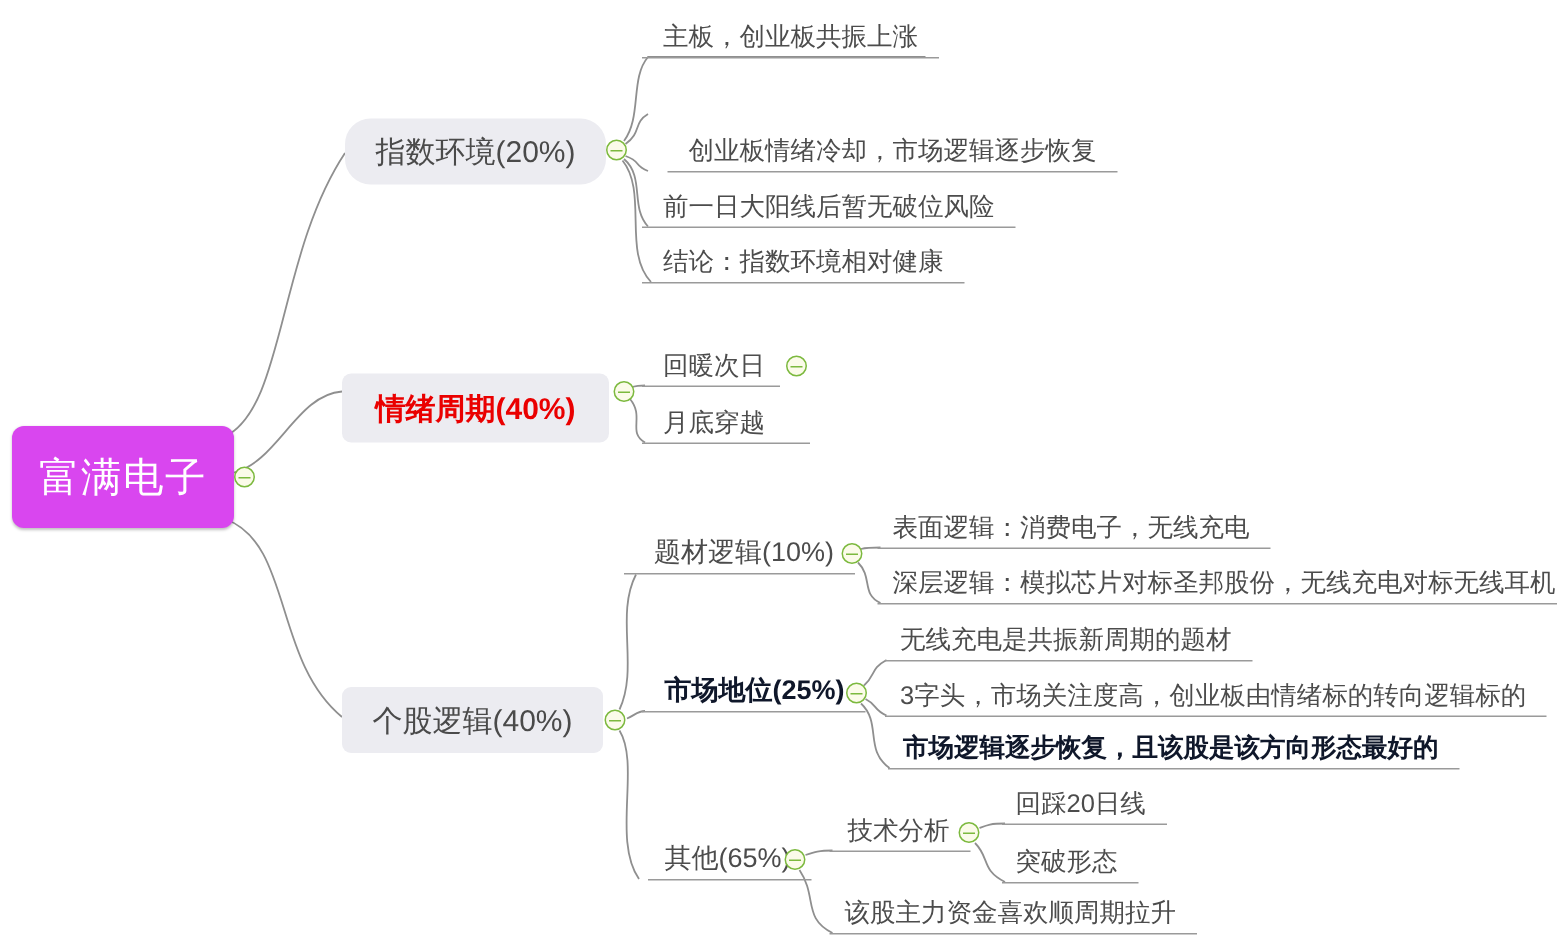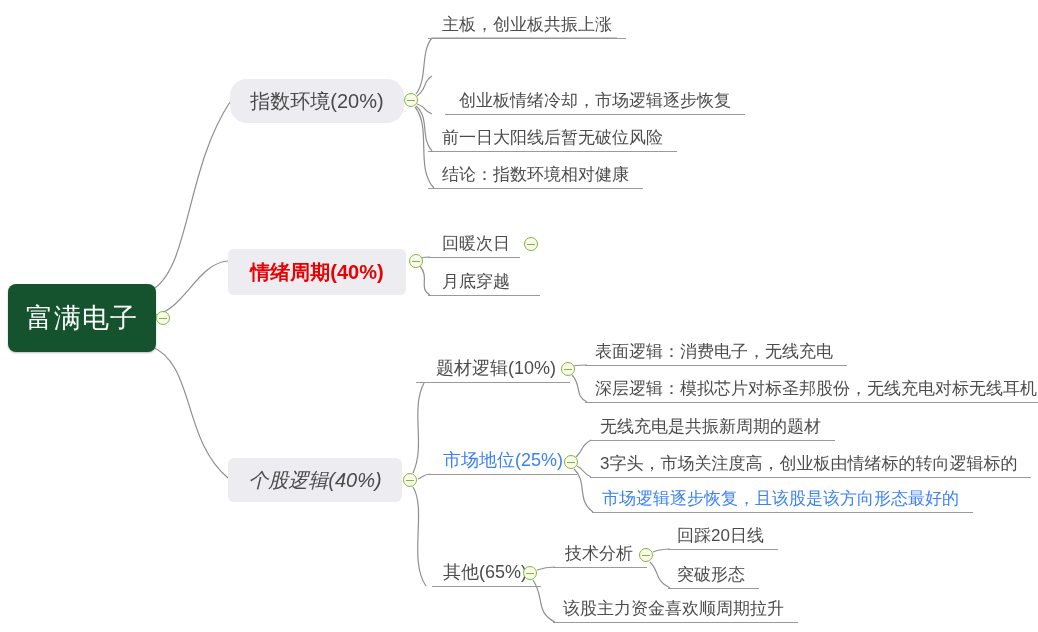--- a/index.html
+++ b/index.html
@@ -9,43 +9,43 @@
     font-family:"Liberation Sans","DejaVu Sans",sans-serif;
   }
   .canvas{position:absolute;inset:0;}
   svg.links{position:absolute;left:0;top:0;width:1038px;height:632px;pointer-events:none;}
   svg.links path{fill:none;stroke:#8f8f8f;stroke-width:1.2px;}
 
   .node{position:absolute;box-sizing:border-box;white-space:nowrap;}
 
   .root-node{
     left:8px;top:284px;width:148px;height:68px;
-    background:#14532d;border-radius:8px;
+    background:#d946ef;border-radius:8px;
     display:flex;align-items:center;justify-content:center;
     color:#ffffff;font-size:27px;font-weight:500;letter-spacing:1px;
     box-shadow:0 1px 2px rgba(0,0,0,.25);
   }
 
   .branch-box{
     background:#ececf1;border-radius:6px;
     display:flex;align-items:center;justify-content:center;
     color:#4a4a4a;font-size:20px;
   }
   #b1{left:230px;top:79px;width:174px;height:44px;border-radius:17px;}
   #b2{left:228px;top:239px;width:178px;height:46px;margin-top:10px;}
   #b2 .lbl{color:#ea0000;font-weight:bold;}
-  #b3{left:228px;top:458px;width:174px;height:44px;font-style:italic;}
+  #b3{left:228px;top:458px;width:174px;height:44px;}
 
   .leaf{
     border-bottom:1px solid #9a9a9a;
     color:#4c4c4c;font-size:17px;line-height:21px;
     padding:0 14px 3px 14px;
   }
   .leaf.mid{font-size:18px;}
-  .leaf.red{color:#3b82f6;font-weight:normal;}
+  .leaf.red{color:#0f172a;font-weight:bold;}
 
   .minus{
     position:absolute;width:14px;height:14px;box-sizing:border-box;
     border:1px solid #7cb93e;border-radius:50%;background:#fbfbe9;
     display:flex;align-items:center;justify-content:center;cursor:pointer;
   }
   .minus::after{content:"";display:block;width:8px;height:0;border-top:1.5px solid #7cb93e;}
 </style>
 </head>
 <body>

